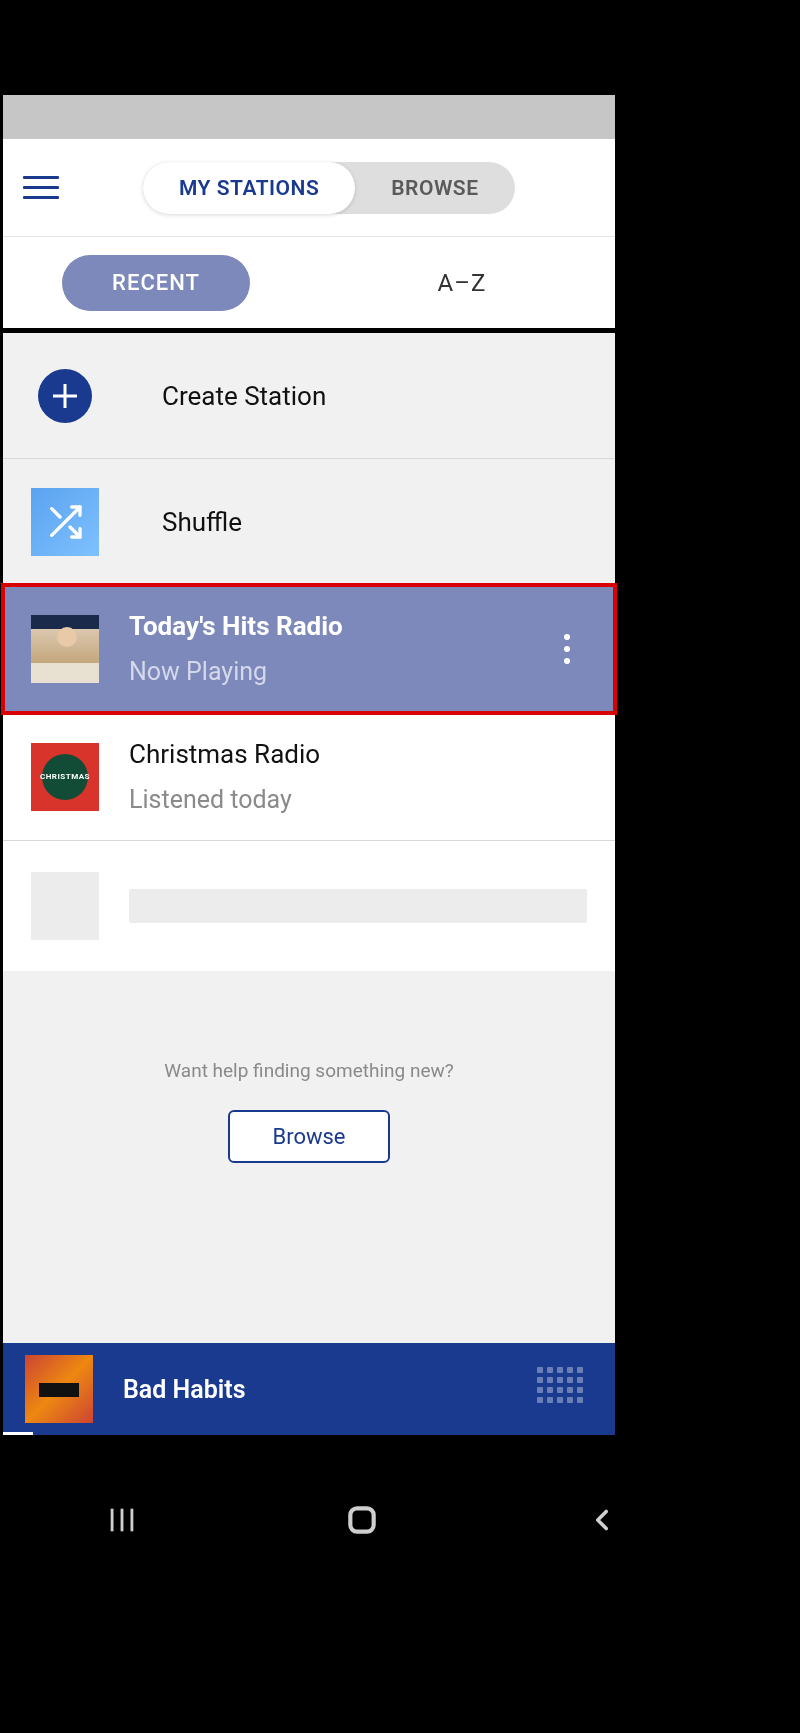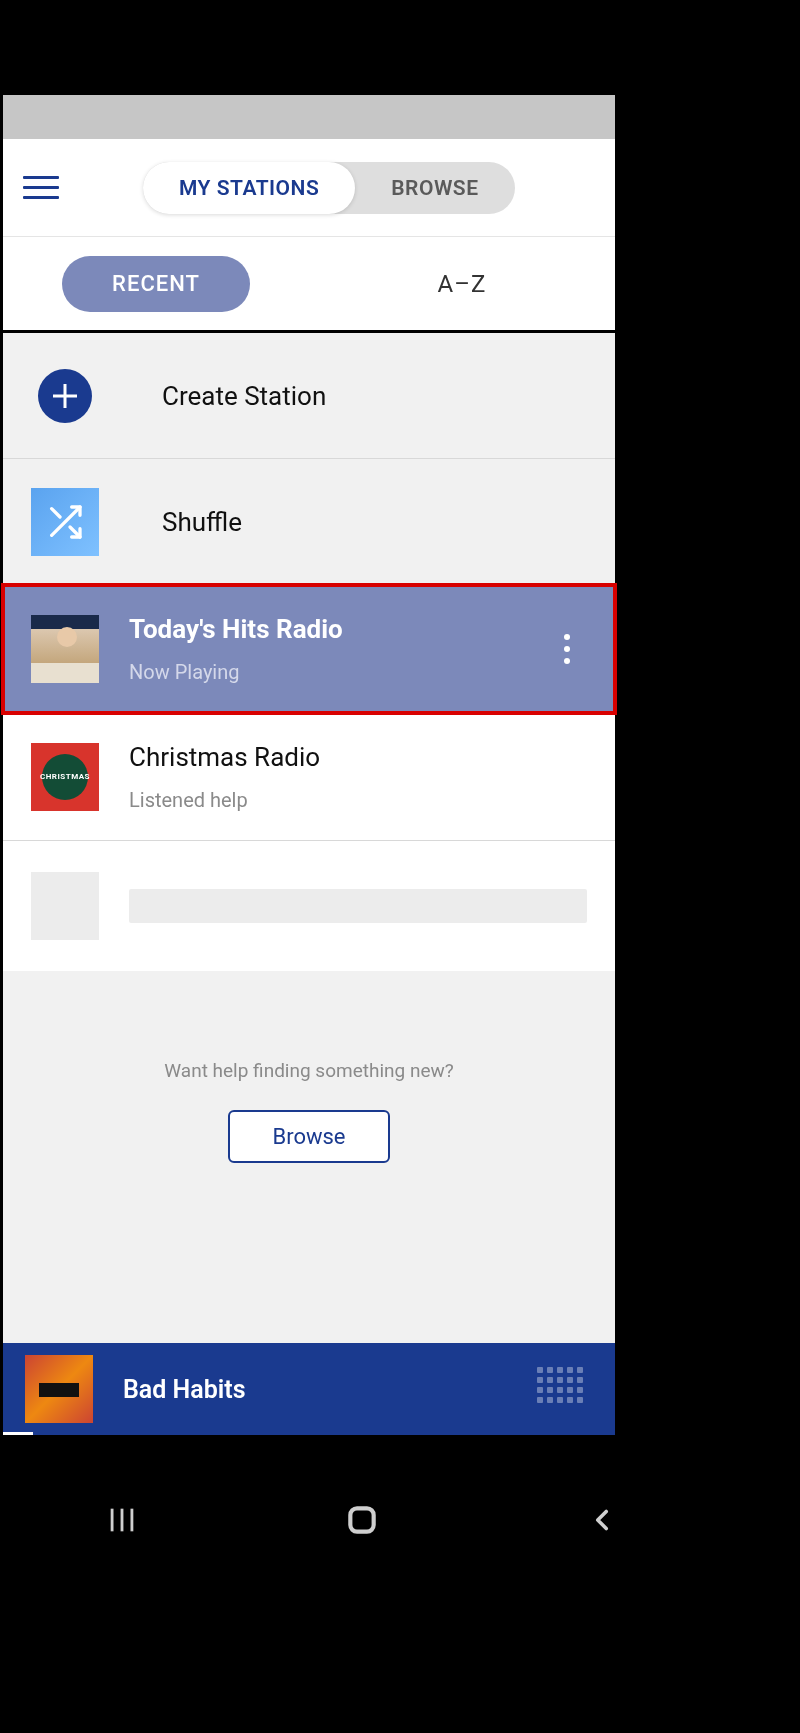--- a/index.html
+++ b/index.html
@@ -5,21 +5,21 @@
 * { margin: 0; padding: 0; box-sizing: border-box; font-family: -apple-system, BlinkMacSystemFont, "Segoe UI", Roboto, Helvetica, Arial, sans-serif; }
 html, body { width: 800px; height: 1733px; background: #000; overflow: hidden; }
 .phone-frame { position: absolute; left: 3px; top: 95px; width: 612px; height: 1340px; background: #ffffff; display: flex; flex-direction: column; }
 .status-bar-gray { height: 44px; background: #c6c6c6; }
 .header { background: #fff; height: 98px; display: flex; align-items: center; padding: 0 20px; border-bottom: 1px solid #e5e5e5; }
 .hamburger { width: 40px; height: 40px; display: flex; flex-direction: column; justify-content: center; gap: 7px; cursor: pointer; margin-right: 80px; }
 .hamburger span { display: block; height: 3px; width: 36px; background: #1a3a8f; border-radius: 1px; }
 .tab-switch { display: inline-flex; background: #dedede; border-radius: 26px; height: 52px; }
 .tab-btn { padding: 0 36px; border: none; background: transparent; font-size: 21px; font-weight: 600; letter-spacing: 0.5px; color: #5a5a5a; border-radius: 26px; cursor: pointer; }
 .tab-btn.active { background: #fff; color: #1a3a8f; box-shadow: 0 1px 4px rgba(0,0,0,0.15); }
-.sort-row { height: 96px; display: flex; align-items: center; border-bottom: 3px solid #000000; }
+.sort-row { height: 96px; display: flex; align-items: center; border-bottom: 5px solid #000000; }
 .sort-left, .sort-right { flex: 1; display: flex; justify-content: center; }
 .sort-pill { height: 56px; padding: 0 50px; border-radius: 28px; background: #7c89ba; color: #fff; font-size: 22px; font-weight: 500; letter-spacing: 1px; border: none; display: flex; align-items: center; }
 .sort-plain { font-size: 24px; color: #333; background: none; border: none; letter-spacing: 1px; }
 .list-row { height: 126px; display: flex; align-items: center; padding: 0 28px; border-bottom: 1px solid #d8d8d8; cursor: pointer; background: #f1f1f1; }
 .row-icon { width: 68px; height: 68px; flex-shrink: 0; display: flex; align-items: center; justify-content: center; margin-right: 30px; }
 .create-icon { background: #1a3a8f; border-radius: 50%; width: 54px; height: 54px; position: relative; }
 .create-icon::before, .create-icon::after { content: ''; position: absolute; background: #fff; left: 50%; top: 50%; transform: translate(-50%,-50%); }
 .create-icon::before { width: 24px; height: 3px; }
 .create-icon::after { width: 3px; height: 24px; }
 .shuffle-icon { width: 68px; height: 68px; background: linear-gradient(135deg,#5aa3ef,#7fc1ff); display: flex; align-items: center; justify-content: center; }
@@ -29,21 +29,21 @@
 .station-row.highlighted { outline: 4px solid #d80000; outline-offset: -2px; }
 .album { width: 68px; height: 68px; flex-shrink: 0; margin-right: 30px; background: #888; }
 .album.ed { background: linear-gradient(180deg,#1a2a4a 0%,#1a2a4a 20%,#dcc8b0 20%,#c4a77d 70%,#e8e0d0 70%); position: relative; }
 .album.ed::after{content:'';position:absolute;left:26px;top:12px;width:20px;height:20px;border-radius:50%;background:#e8c9a8;}
 .album.xmas { background: #d8342c; position: relative; display:flex; align-items:center; justify-content:center; }
 .album.xmas::before { content:''; width:46px; height:46px; border-radius:50%; background:#134c36; }
 .album.xmas::after { content:'CHRISTMAS'; position:absolute; color:#fff; font-size:8px; font-weight:700; letter-spacing:0.5px; }
 .station-text { flex: 1; }
 .station-title { font-size: 26px; color: #111; }
 .station-row.active .station-title { color: #fff; font-weight: bold; }
-.station-sub { font-size: 20px; color: #8a8a8a; margin-top: 16px; }
+.station-sub { font-size: 25px; color: #8a8a8a; margin-top: 16px; }
 .station-row.active .station-sub { color: #d4d8ea; }
 .more-dots { width: 40px; display:flex; flex-direction:column; align-items:center; gap:6px; }
 .more-dots span { width:6px; height:6px; background:#fff; border-radius:50%; }
 .placeholder-row { height: 130px; display:flex; align-items:center; padding: 0 28px; background:#fff; }
 .ph-sq { width:68px; height:68px; background:#ececec; margin-right:30px; }
 .ph-line { flex:1; height:34px; background:#ececec; border-radius:2px; }
 .help-section { flex:1; background:#f1f1f1; display:flex; flex-direction:column; align-items:center; padding-top: 88px; }
 .help-text { color:#8a8a8a; font-size:19px; margin-bottom:28px; }
 .browse-btn { border:2px solid #1a3a8f; background:#fff; color:#1a3a8f; font-size:22px; padding: 12px 42px; border-radius:6px; cursor:pointer; }
 .now-playing-bar { height: 92px; background:#1a3a8f; display:flex; align-items:center; padding: 0 22px; position:relative; }
@@ -118,21 +118,21 @@
         <span></span>
         <span></span>
         <span></span>
       </div>
   </div>
 
   <div class="station-row">
     <div class="album xmas"></div>
     <div class="station-text">
       <div class="station-title">Christmas Radio</div>
-      <div class="station-sub">Listened help</div>
+      <div class="station-sub">Listened today</div>
     </div>
   </div>
 
   <div class="placeholder-row">
     <div class="ph-sq"></div>
     <div class="ph-line"></div>
   </div>
 
   <div class="help-section">
     <div class="help-text">Want help finding something new?</div>

